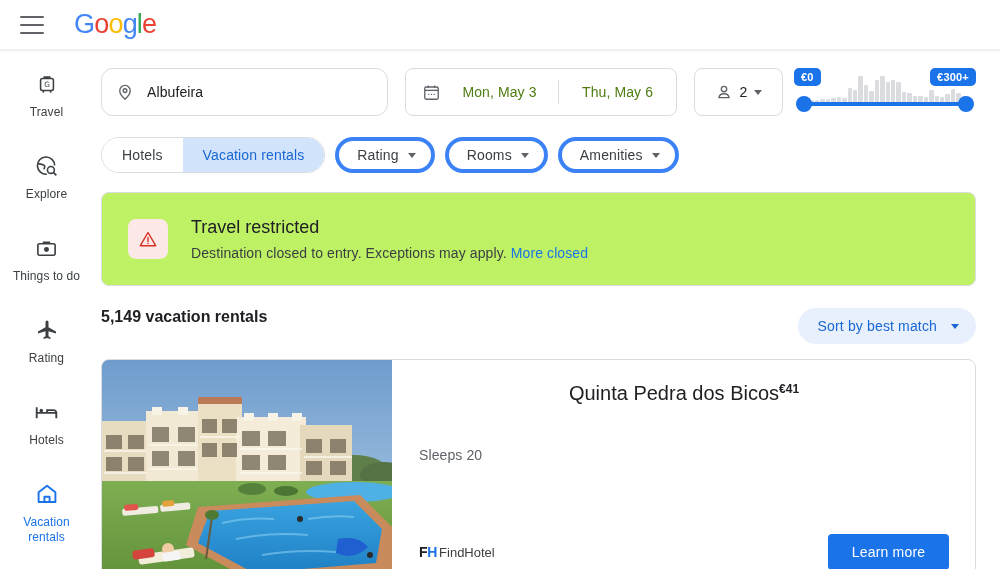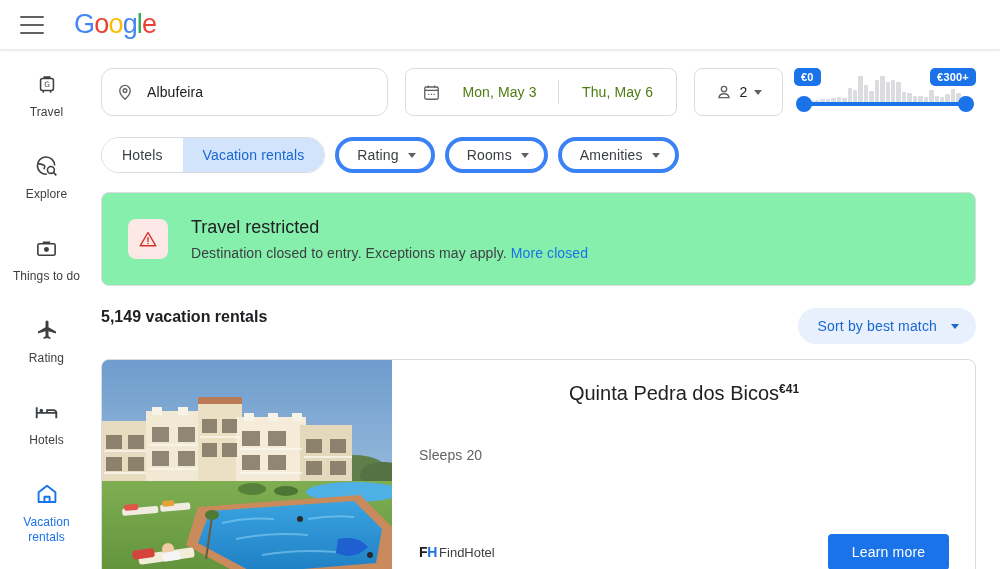--- a/index.html
+++ b/index.html
@@ -172,21 +172,21 @@
     background: #fff;
     font-size: 14px; color: #3c4043; letter-spacing: .15px;
     cursor: pointer;
   }
 
   
   .alert {
     margin-top: 19px;
     border: 1px solid #dadce0;
     border-radius: 8px;
-    background: #86efac;
+    background: #bef264;
     height: 94px;
     display: flex; align-items: center;
     padding: 0 26px;
     margin-right: 0;
   }
   .alert-ico {
     width: 40px; height: 40px; border-radius: 8px;
     background: #fce8e6;
     display: flex; align-items: center; justify-content: center;
     flex: 0 0 40px;

